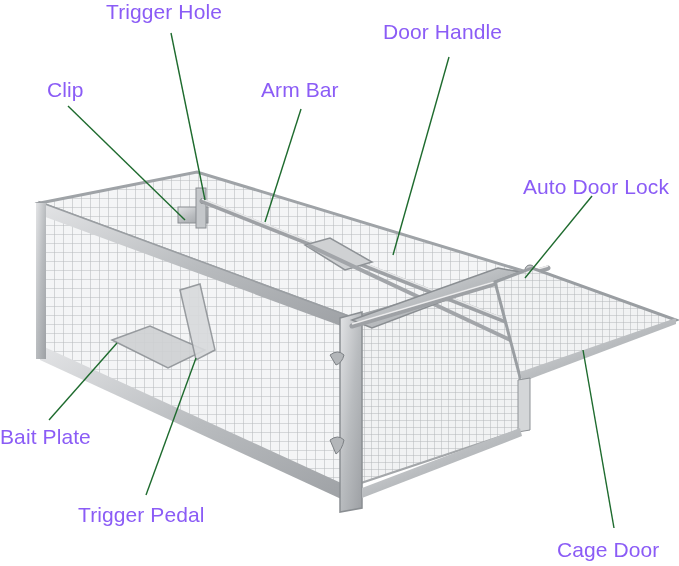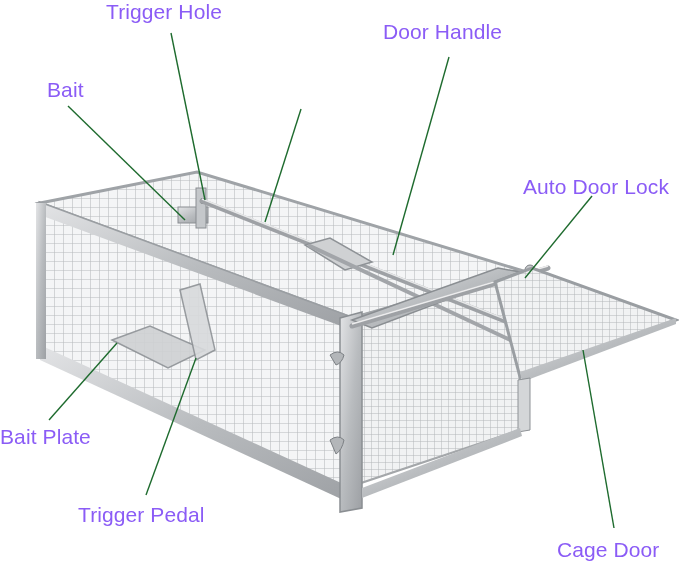--- a/index.html
+++ b/index.html
@@ -96,20 +96,21 @@
       <line x1="301" y1="109" x2="265" y2="222"></line>
       <line x1="592" y1="196" x2="525" y2="278"></line>
       <line x1="49" y1="420" x2="117" y2="343"></line>
       <line x1="146" y1="495" x2="196" y2="358"></line>
       <line x1="614" y1="528" x2="583" y2="350"></line>
     </g>
   </svg>
 
   <div class="label" style="left:106px; top:0px;">Trigger Hole</div>
   <div class="label" style="left:383px; top:20px;">Door Handle</div>
-  <div class="label" style="left:47px; top:78px;">Bait</div>
+  <div class="label" style="left:47px; top:78px;">Clip</div>
+  <div class="label" style="left:261px; top:78px;">Arm Bar</div>
   <div class="label center" style="left:513px; top:138px; width:166px;">
     <div>Auto Door Lock</div>
   </div>
   <div class="label" style="left:78px; top:503px;">Trigger Pedal</div>
   <div class="label" style="left:0px; top:425px;">Bait Plate</div>
   <div class="label" style="left:557px; top:538px;">Cage Door</div>
 </div>
 
 </body></html>

